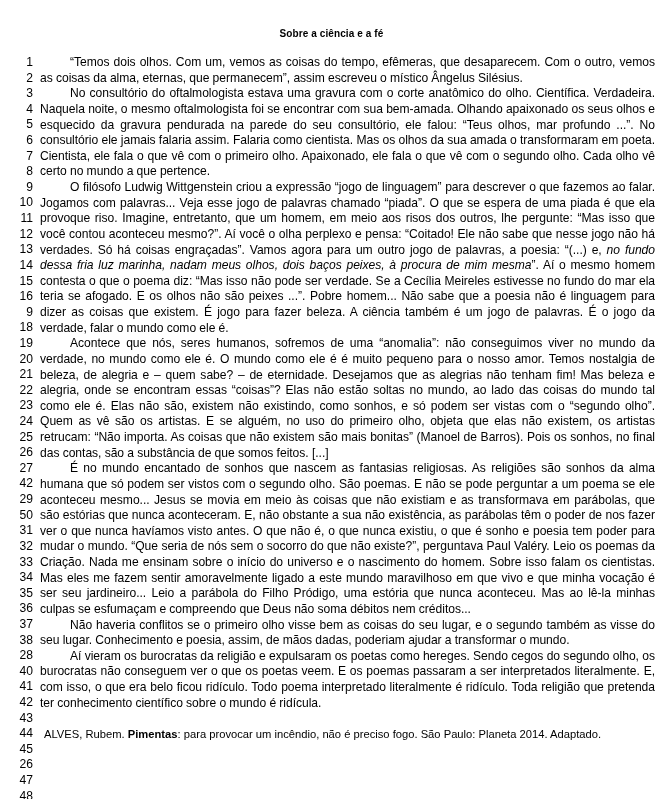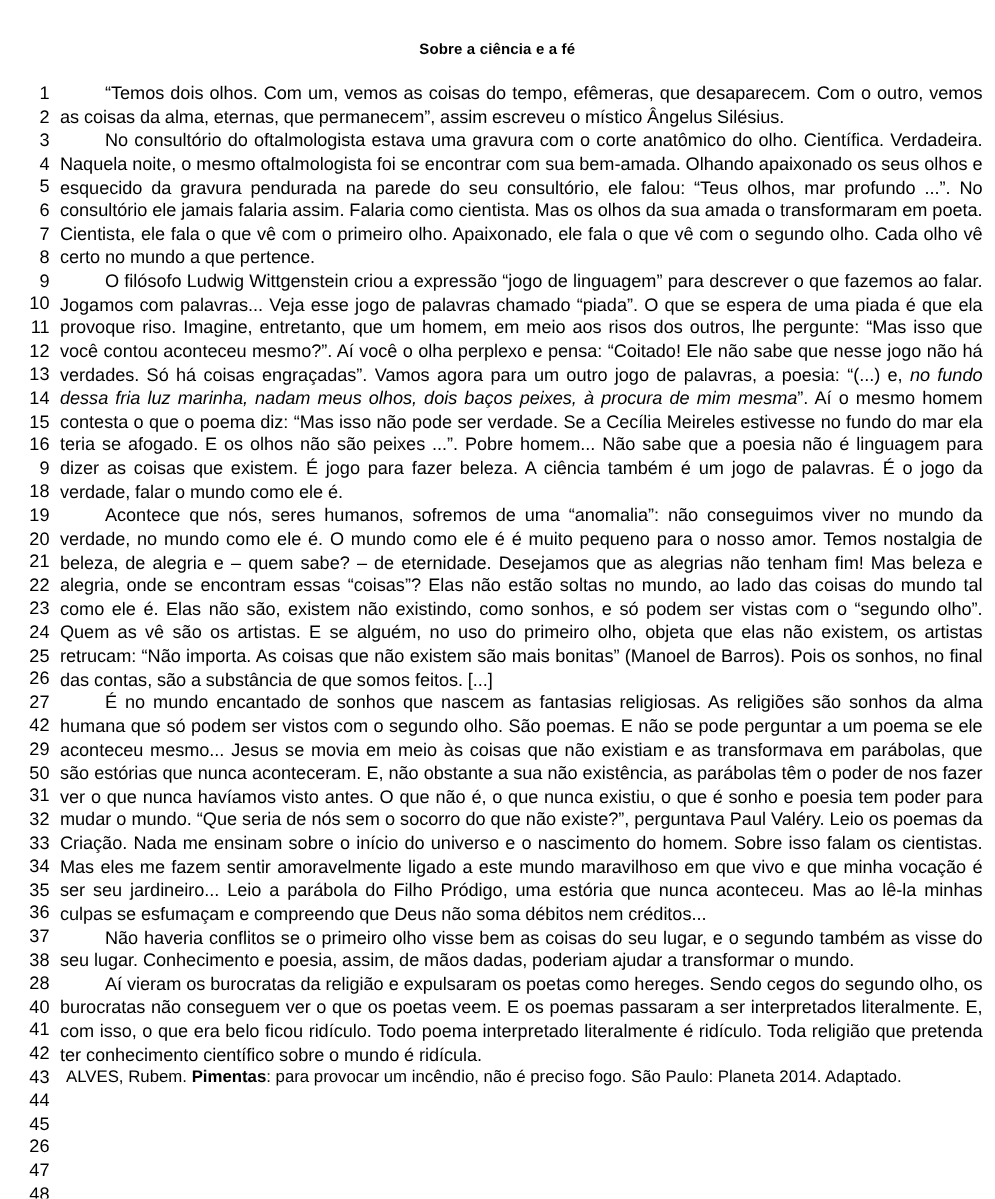--- a/index.html
+++ b/index.html
@@ -63,21 +63,21 @@
     text-justify: inter-word;
     text-indent: 30px;
     letter-spacing: -0.03px;
     word-spacing: -0.1px;
     hyphens: none;
   }
   .text-col p i {
     font-style: italic;
   }
   .source {
-    margin-top: 0px;
+    margin-top: 16px;
     margin-left: 44px;
     margin-right: 6px;
     font-size: 11.2px;
     line-height: 15.2px;
     text-align: left;
   }
   .source b {
     font-weight: bold;
   }
 </style>

